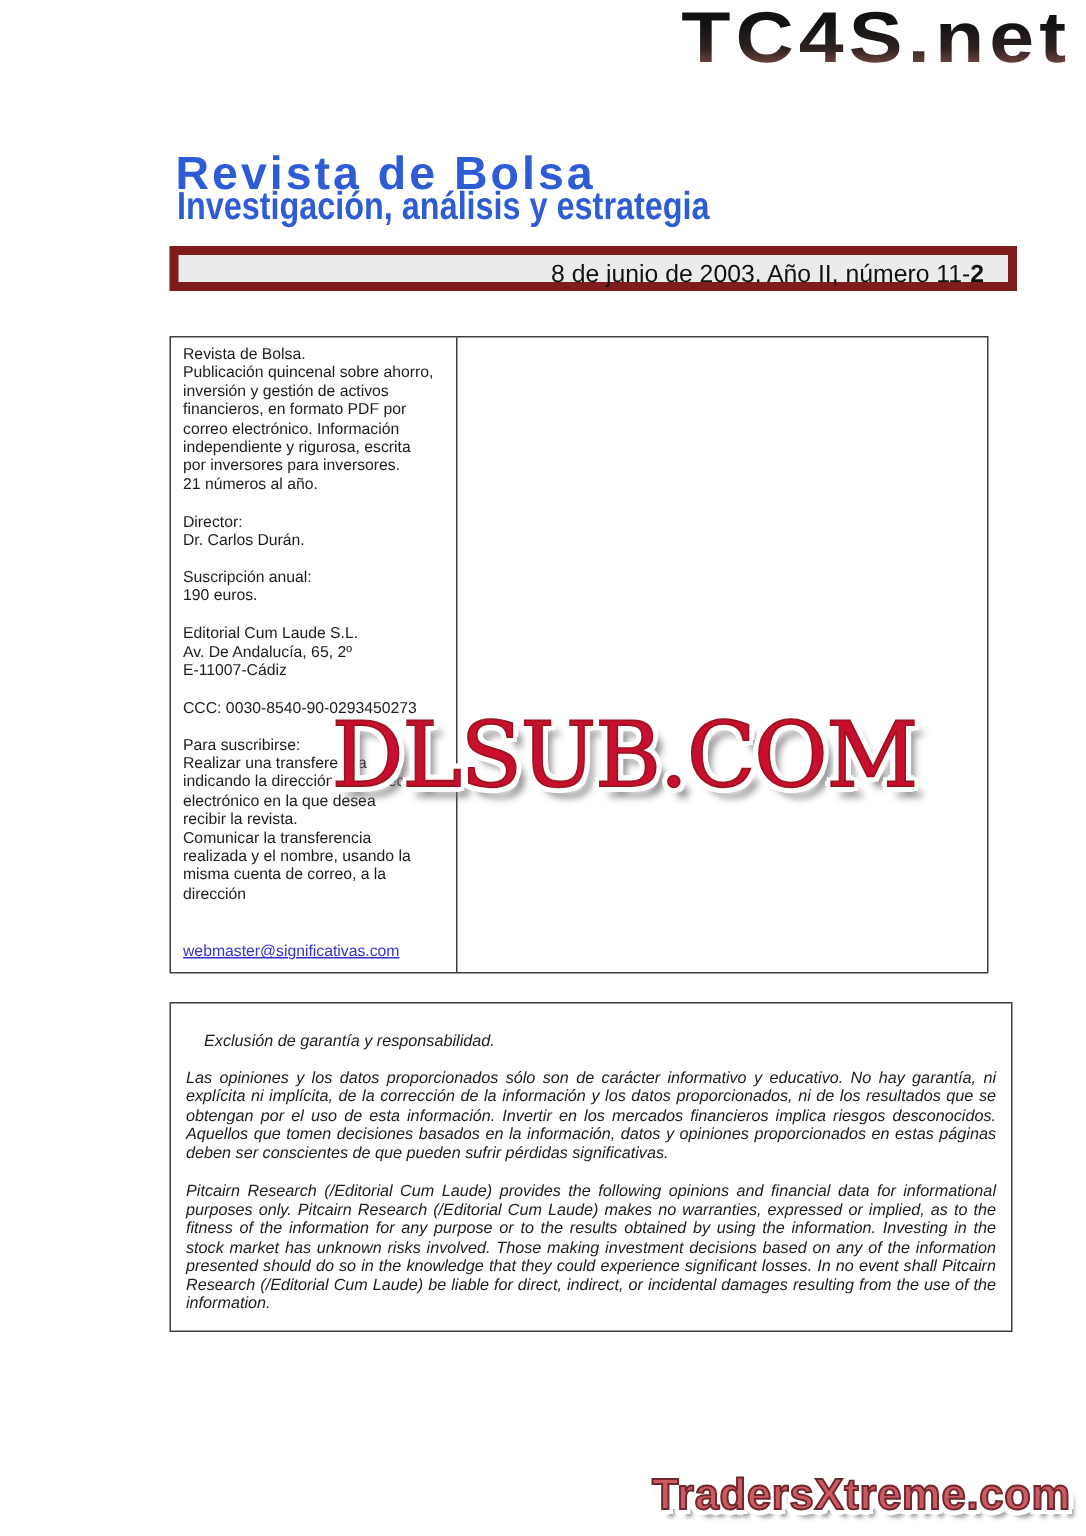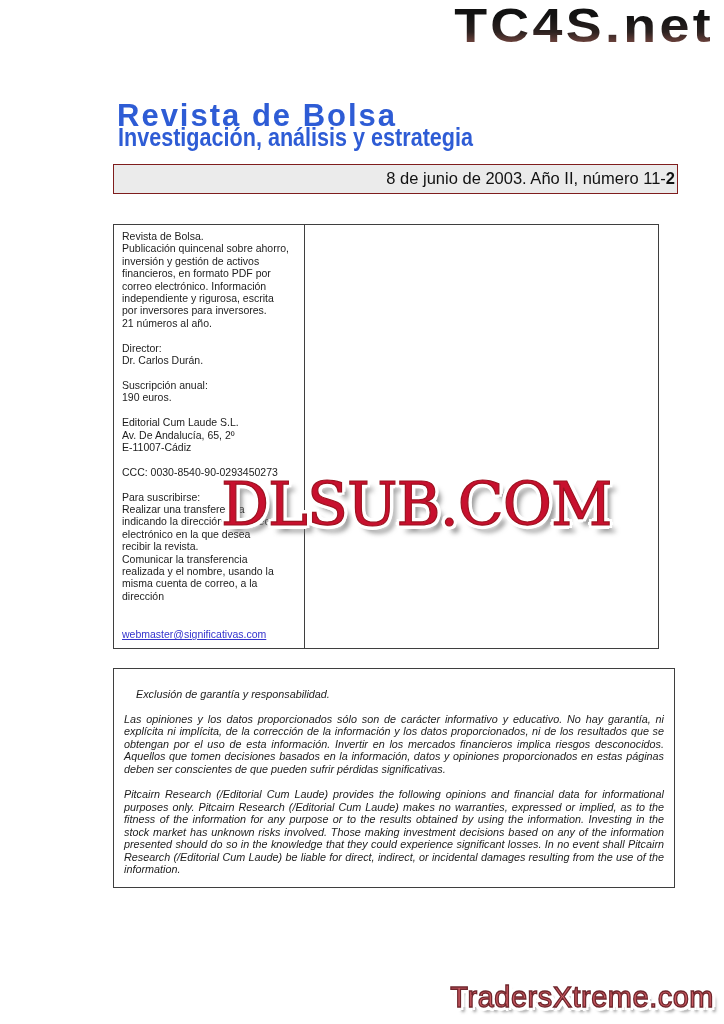--- a/index.html
+++ b/index.html
@@ -34,25 +34,25 @@
     font-size:26px;font-weight:bold;
     transform:scaleX(0.83);transform-origin:left top;
     color:var(--accent_blue,#2e5cd5);
     white-space:nowrap;line-height:1.1;
   }
 
   
   .datebar{
     left:113px;top:164px;width:565px;height:30px;
     background:var(--datebar_bg,#ebebeb);
-    border:1px solid #7f1d1d;
+    border:6px solid #7f1d1d;
     box-sizing:border-box;
     text-align:right;
     font-size:16.5px;line-height:27px;
-    padding-right:2px;
+    padding-right:16px;
     color:#111;
   }
   .datebar .bold{font-weight:bold;}
 
   
   .ctable{
     left:113px;top:224px;width:546px;height:425px;
     border:1px solid #3f3f3f;box-sizing:border-box;
     display:flex;
     background:#fff;
@@ -115,21 +115,21 @@
     color:#1c1c1c;
     overflow:hidden;
   }
   .legal p{margin:0;text-align:justify;}
   .legal .ltitle{margin:12px;}
   .legal .gap{height:13px;}
 
   
   .traders{
     top:982px;right:10px;
-    font-size:29px;font-weight:normal;letter-spacing:0.5px;
+    font-size:29px;font-weight:bold;letter-spacing:0.5px;
     color:var(--logo_salmon,#cb5a62);
     -webkit-text-stroke:1.3px #6f262c;
     text-shadow:
       -3px -3px 0 #fff, 3px -3px 0 #fff, -3px 3px 0 #fff, 3px 3px 0 #fff,
       -4px 0 0 #fff, 4px 0 0 #fff, 0 -4px 0 #fff, 0 4px 0 #fff,
       4px 5px 3px rgba(120,120,120,.85);
     white-space:nowrap;line-height:1.1;margin-left:12px;
   }
 </style>
 </head>

